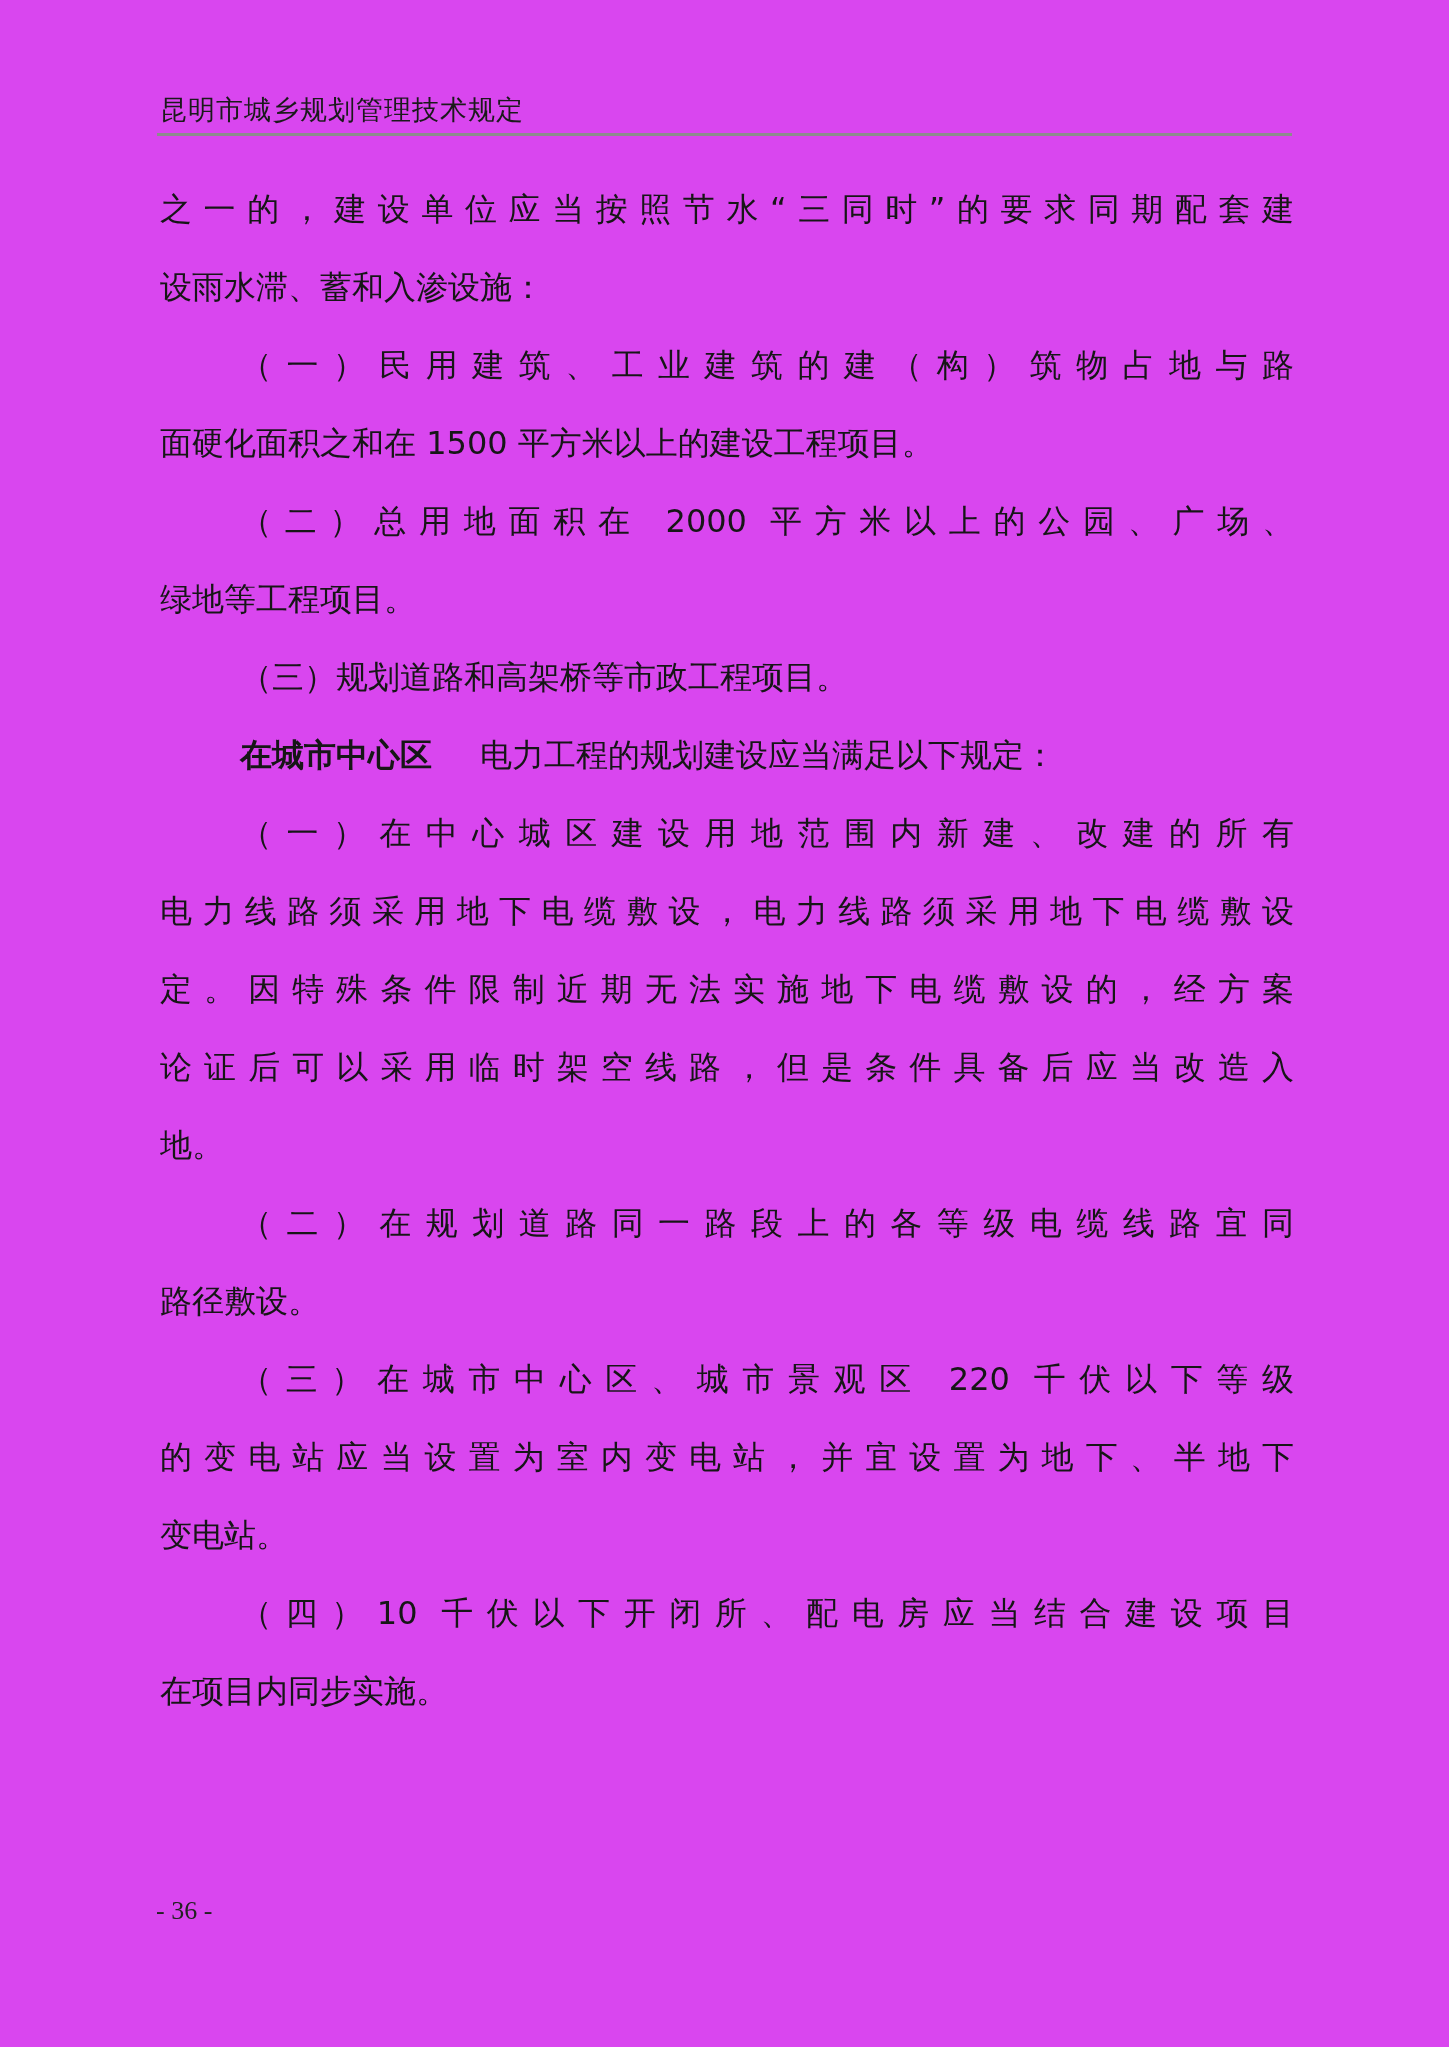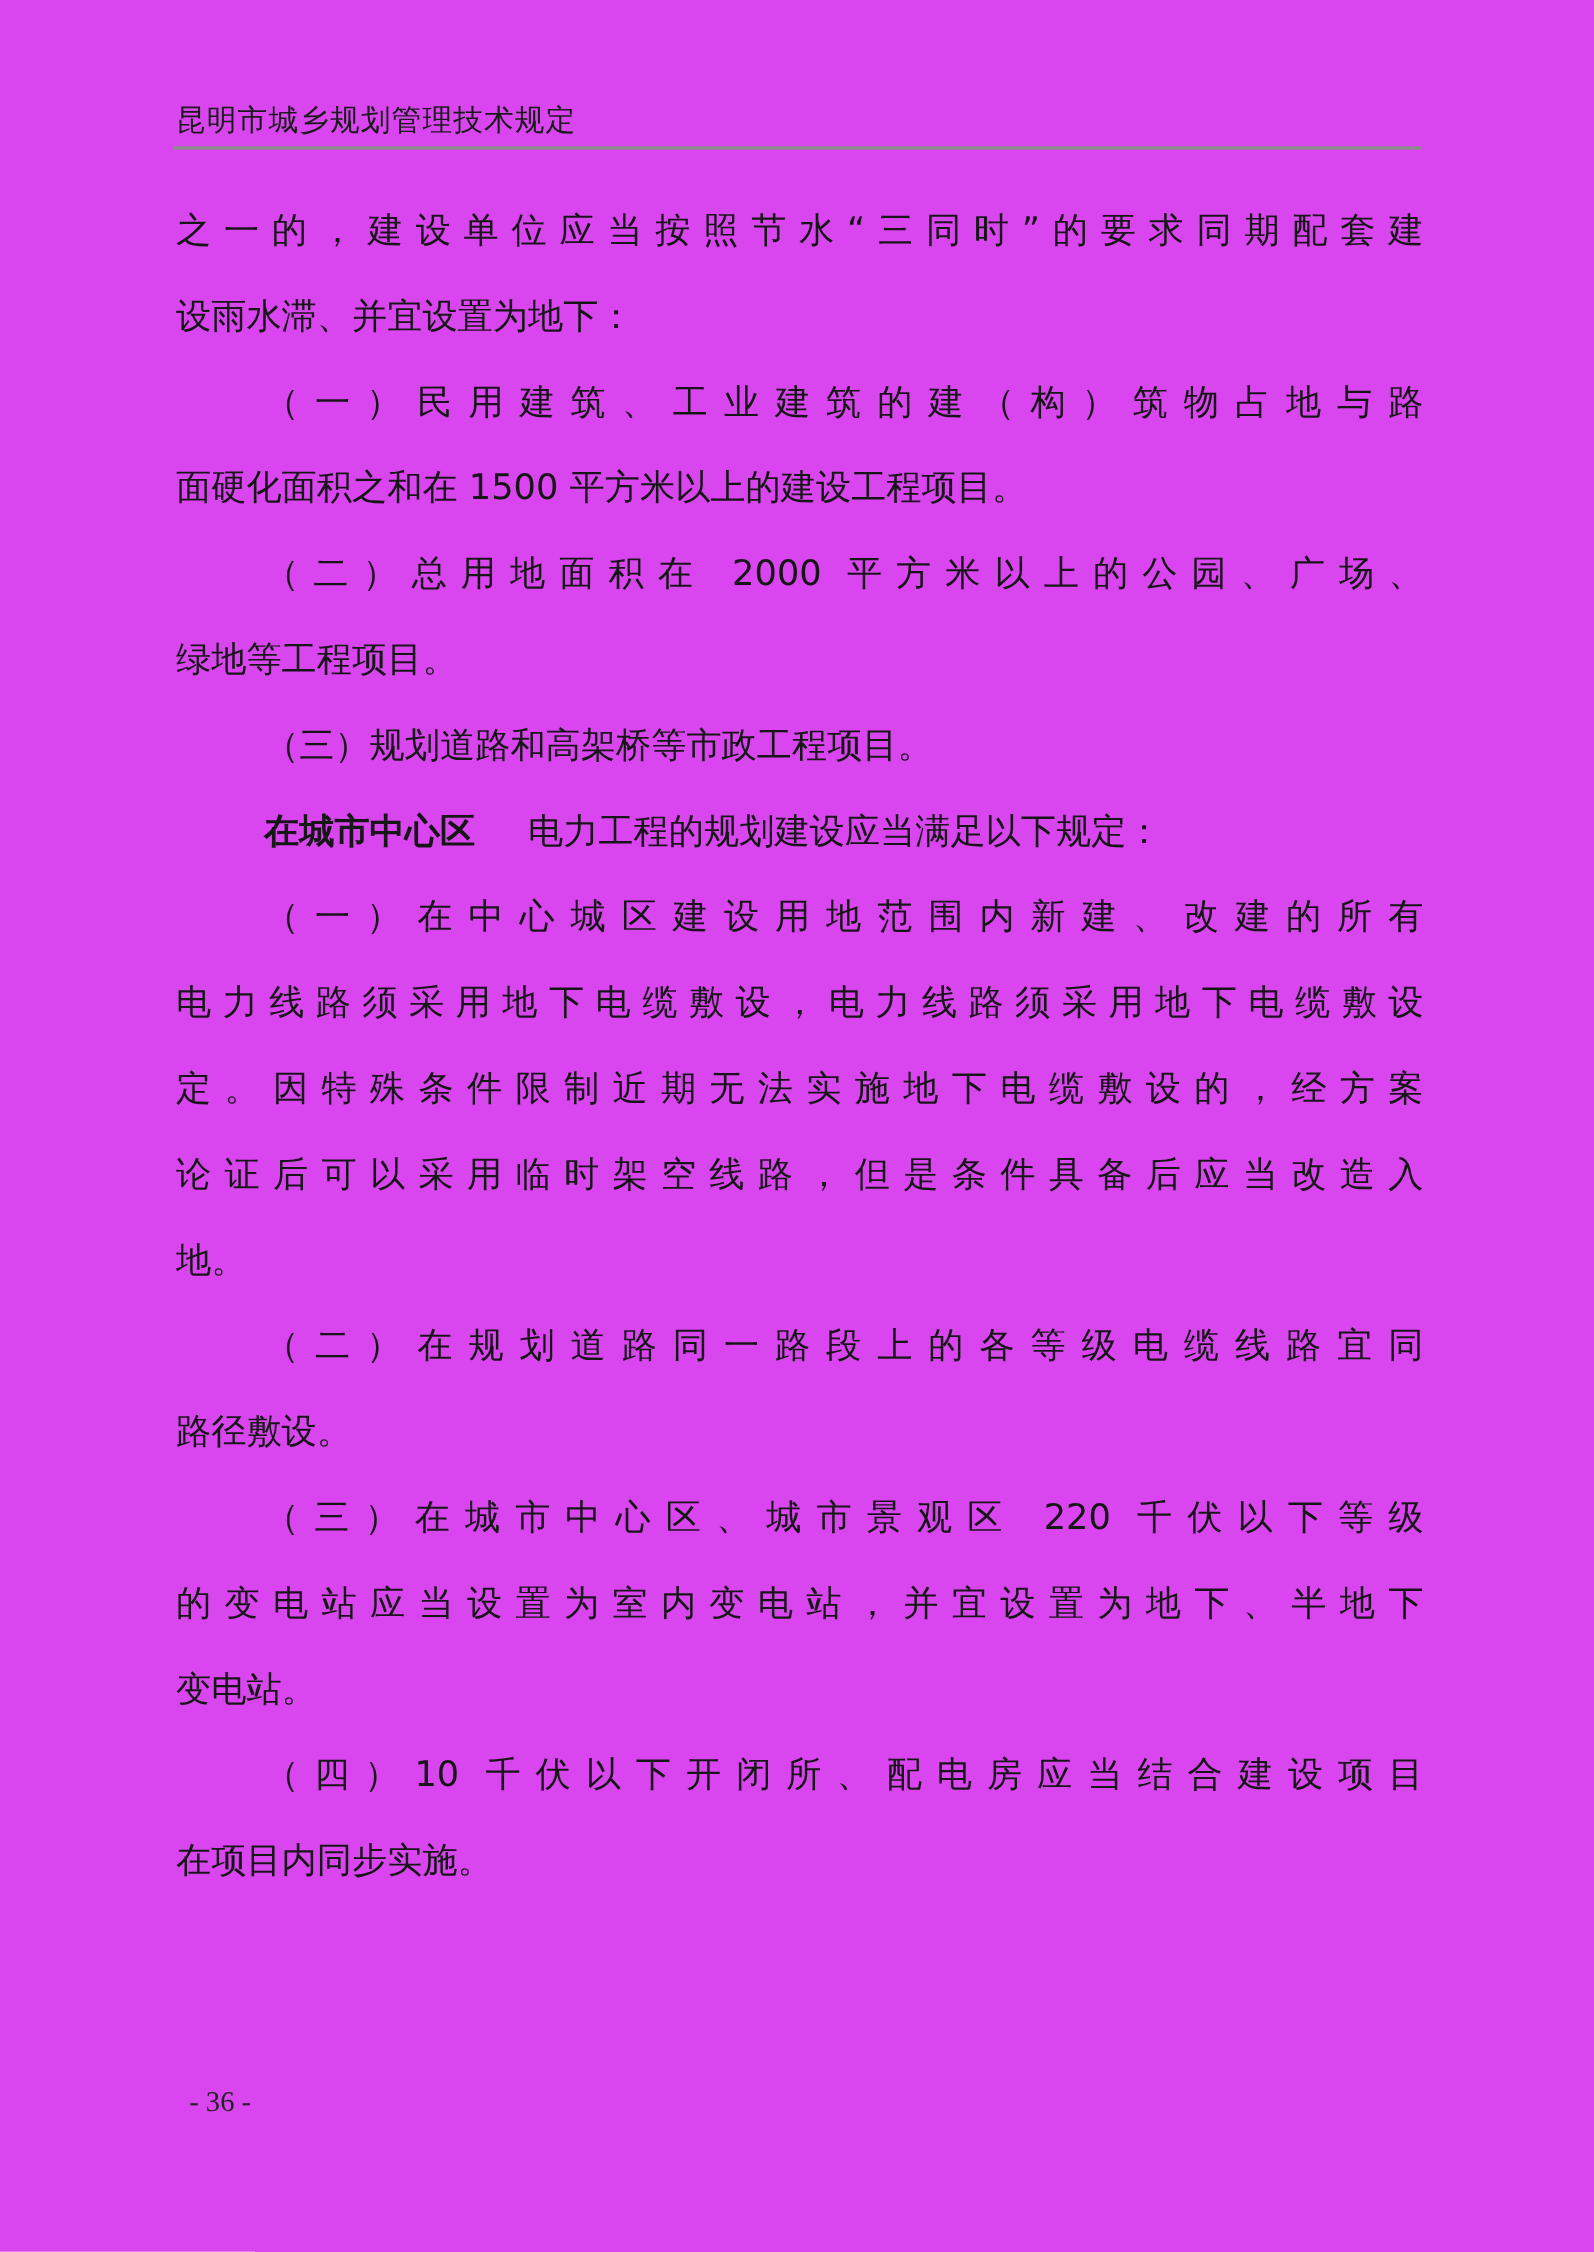--- a/index.html
+++ b/index.html
@@ -19,38 +19,38 @@
     font-family: "DejaVu Sans", "Liberation Sans", sans-serif;
     font-size: 32px; line-height: 78px; color: #161616;
     text-align: justify; text-justify: inter-character;
   }
   .para { margin: 0; padding: 0; text-indent: 0; }
   .para .line { display: block; white-space: nowrap; text-align-last: justify; }
   .para .line.last { text-align-last: left; }
   .article-title { font-weight: bold; font-family: "DejaVu Sans", "Liberation Sans", sans-serif; }
   .article-gap { display: inline-block; width: 48px; }
   .page-number {
-    position: absolute; left: 172px; top: 1896px;
+    position: absolute; left: 156px; top: 1896px;
     font-family: "Liberation Serif", "DejaVu Serif", serif;
     font-size: 26px; color: #222;
   }
 </style>
 </head>
 <body>
 
 <div class="page">
 
   <div class="running-header">昆明市城乡规划管理技术规定</div>
   <div class="header-rule"></div>
 
   <div class="body-text">
 
     <p class="para">
       <span class="line">之一的，建设单位应当按照节水“三同时”的要求同期配套建</span>
-      <span class="line last">设雨水滞、并宜设置为地下：</span>
+      <span class="line last">设雨水滞、蓄和入渗设施：</span>
     </p>
 
     <p class="para">
       <span class="line" style="padding-left:80px">（一）民用建筑、工业建筑的建（构）筑物占地与路</span>
       <span class="line last">面硬化面积之和在 1500 平方米以上的建设工程项目。</span>
     </p>
 
     <p class="para">
       <span class="line" style="padding-left:80px">（二）总用地面积在 2000 平方米以上的公园、广场、</span>
       <span class="line last">绿地等工程项目。</span>

